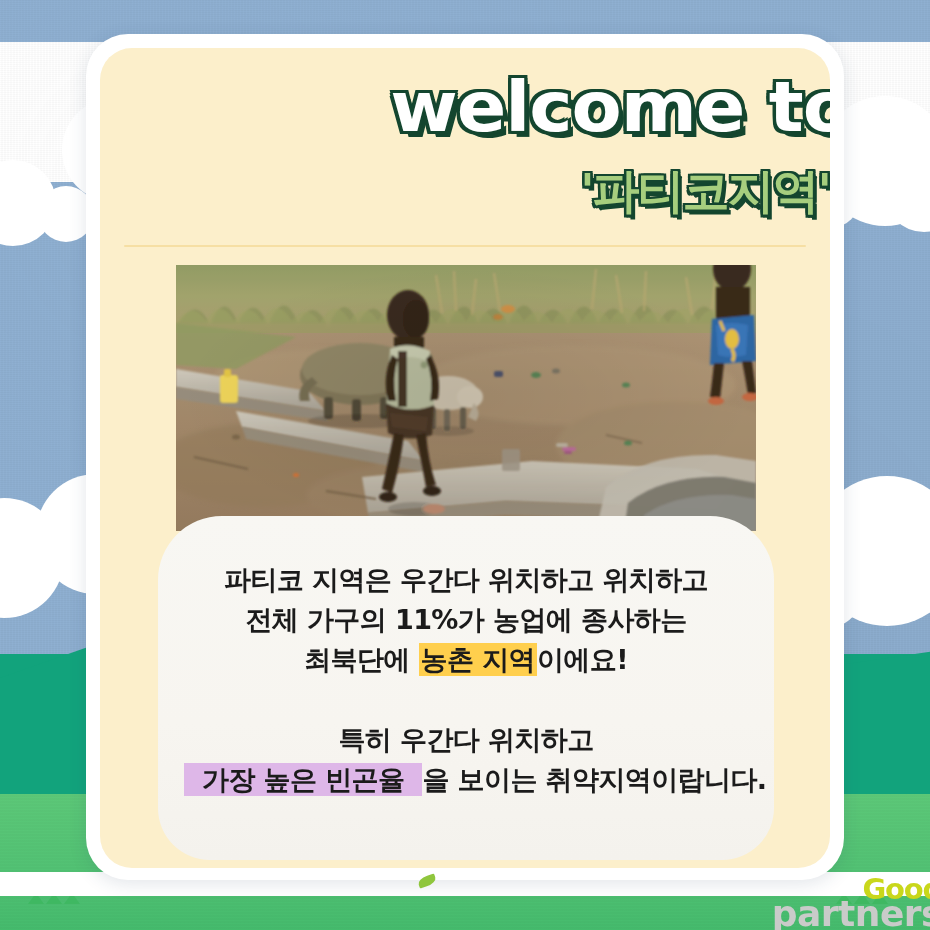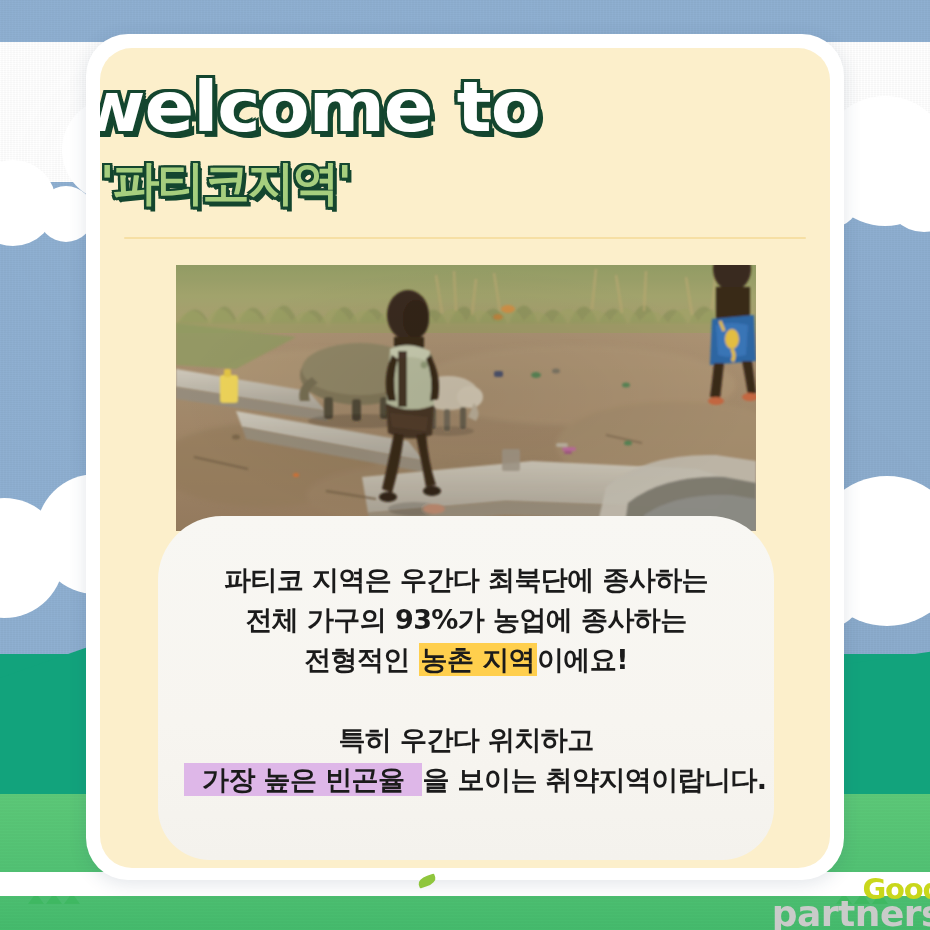--- a/index.html
+++ b/index.html
@@ -74,37 +74,37 @@
     position:absolute; left:86px; top:34px; width:758px; height:846px;
     background:#ffffff; border-radius:42px;
     box-shadow: 0 4px 18px rgba(40,60,90,.13);
   }
   #card {
     position:absolute; left:100px; top:48px; width:730px; height:820px;
     background:#FCEFCB; border-radius:32px; overflow:hidden;
   }
 
   
-  #header { padding-top: 24px; text-align:left; }
+  #header { padding-top: 24px; text-align:right; }
   #title-en {
     font-family: "DejaVu Sans", sans-serif;
     font-size: 69px; font-weight: 900; letter-spacing: -1px;
     line-height: 1.02;
     color: #ffffff;
     -webkit-text-stroke: 0px;
     text-shadow:
       -3px 0 0 #14462F,  3px 0 0 #14462F,
       0 -3px 0 #14462F,  0 3px 0 #14462F,
       -3px -3px 0 #14462F, 3px -3px 0 #14462F,
       -3px 3px 0 #14462F, 3px 3px 0 #14462F,
       5px 6px 0 #14462F;
     transform: scaleX(1.06);
   }
   #title-ko {
-    margin-top: 10px;
+    margin-top: 18px;
     font-family: "DejaVu Sans", sans-serif;
     font-size: 47px; font-weight: 900; letter-spacing: -2px;
     color:#A6CE7E;
     text-shadow:
       -2.5px 0 0 #14462F, 2.5px 0 0 #14462F,
       0 -2.5px 0 #14462F, 0 2.5px 0 #14462F,
       -2.5px -2.5px 0 #14462F, 2.5px -2.5px 0 #14462F,
       -2.5px 2.5px 0 #14462F, 2.5px 2.5px 0 #14462F,
       4px 5px 0 #14462F;
   }
@@ -372,23 +372,23 @@
         <ellipse cx="452" cy="178" rx="4" ry="2.5" fill="#3C7F4D"></ellipse>
         <ellipse cx="380" cy="106" rx="4" ry="2.5" fill="#6C6A60"></ellipse>
       </g>
 
       <rect x="0" y="0" width="580" height="266" fill="#C9A978" opacity=".10"></rect>
       <rect x="0" y="0" width="580" height="266" fill="url(#gBlur)" opacity=".35"></rect>
     </svg>
   </div>
 
   <div id="text-panel">
-    <div class="line">파티코 지역은 우간다 최북단에 종사하는</div>
-    <div class="line">전체 가구의 93%가 농업에 종사하는</div>
-    <div class="line"><span>전형적인 </span><span class="hl-yellow">농촌 지역</span><span>이에요!</span></div>
+    <div class="line">파티코 지역은 우간다 위치하고 위치하고</div>
+    <div class="line">전체 가구의 11%가 농업에 종사하는</div>
+    <div class="line"><span>최북단에 </span><span class="hl-yellow">농촌 지역</span><span>이에요!</span></div>
 
     <div class="gap"></div>
 
     <div class="line">특히 우간다 위치하고</div>
     <div class="line"><span class="hl-purple">가장 높은 빈곤율</span><span>을 보이는 취약지역이랍니다.</span></div>
   </div>
 </div>
 
 <div id="logo">
   <div id="logo-leaf"></div>

